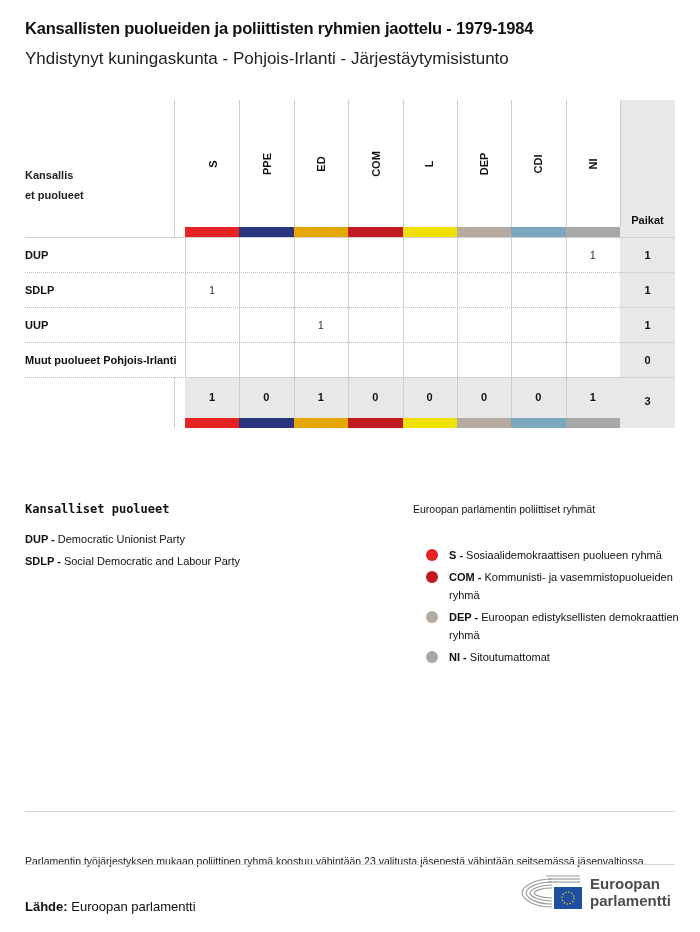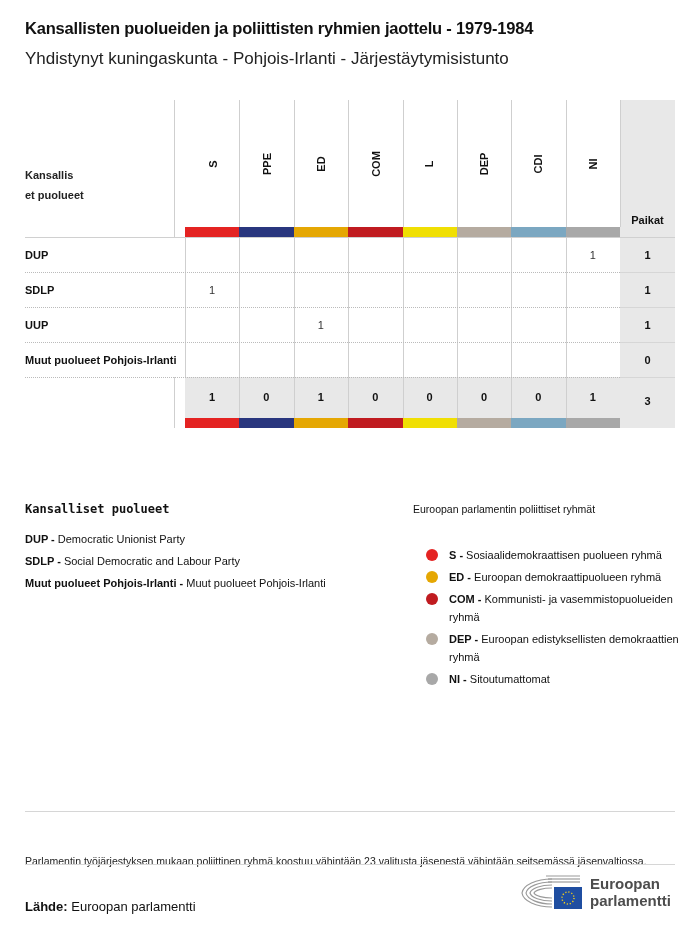--- a/index.html
+++ b/index.html
@@ -138,27 +138,25 @@
     <div class="tot-val" style="left: 457px;">0</div>
     <div class="tot-val" style="left: 511.4px;">0</div>
     <div class="tot-val" style="left: 565.8px;">1</div>
     <div class="tot-cell" style="top: 395px;">3</div>
   </div>
 
 <div class="leg-left-title">Kansalliset puolueet</div>
 <div class="leg-left" id="legLeft">
     <div><b>DUP -</b><span> Democratic Unionist Party</span></div>
     <div><b>SDLP -</b><span> Social Democratic and Labour Party</span></div>
-    <div><b>Muut puolueet Pohjois-Irlanti -</b><span> Muut puolueet Pohjois-Irlanti</span></div>
   </div>
 
 <div class="leg-right-title">Euroopan parlamentin poliittiset ryhmät</div>
 <div class="leg-right" id="legRight">
     <div class="leg-item"><span class="leg-dot" style="background: rgb(228, 35, 34);"></span><b>S -</b><span> Sosiaalidemokraattisen puolueen ryhmä</span></div>
-    <div class="leg-item"><span class="leg-dot" style="background: rgb(229, 167, 3);"></span><b>ED -</b><span> Euroopan demokraattipuolueen ryhmä</span></div>
     <div class="leg-item"><span class="leg-dot" style="background: rgb(192, 27, 32);"></span><b>COM -</b><span> Kommunisti- ja vasemmistopuolueiden ryhmä</span></div>
     <div class="leg-item"><span class="leg-dot" style="background: rgb(181, 171, 160);"></span><b>DEP -</b><span> Euroopan edistyksellisten demokraattien ryhmä</span></div>
     <div class="leg-item"><span class="leg-dot" style="background: rgb(168, 168, 168);"></span><b>NI -</b><span> Sitoutumattomat</span></div>
   </div>
 
 <div class="footer-line" style="top:811px"></div>
 <div class="note">Parlamentin työjärjestyksen mukaan poliittinen ryhmä koostuu vähintään 23 valitusta jäsenestä vähintään seitsemässä jäsenvaltiossa.</div>
 <div class="footer-line" style="top:864px"></div>
 
 <div class="source"><b>Lähde:</b> <span>Euroopan parlamentti</span></div>

